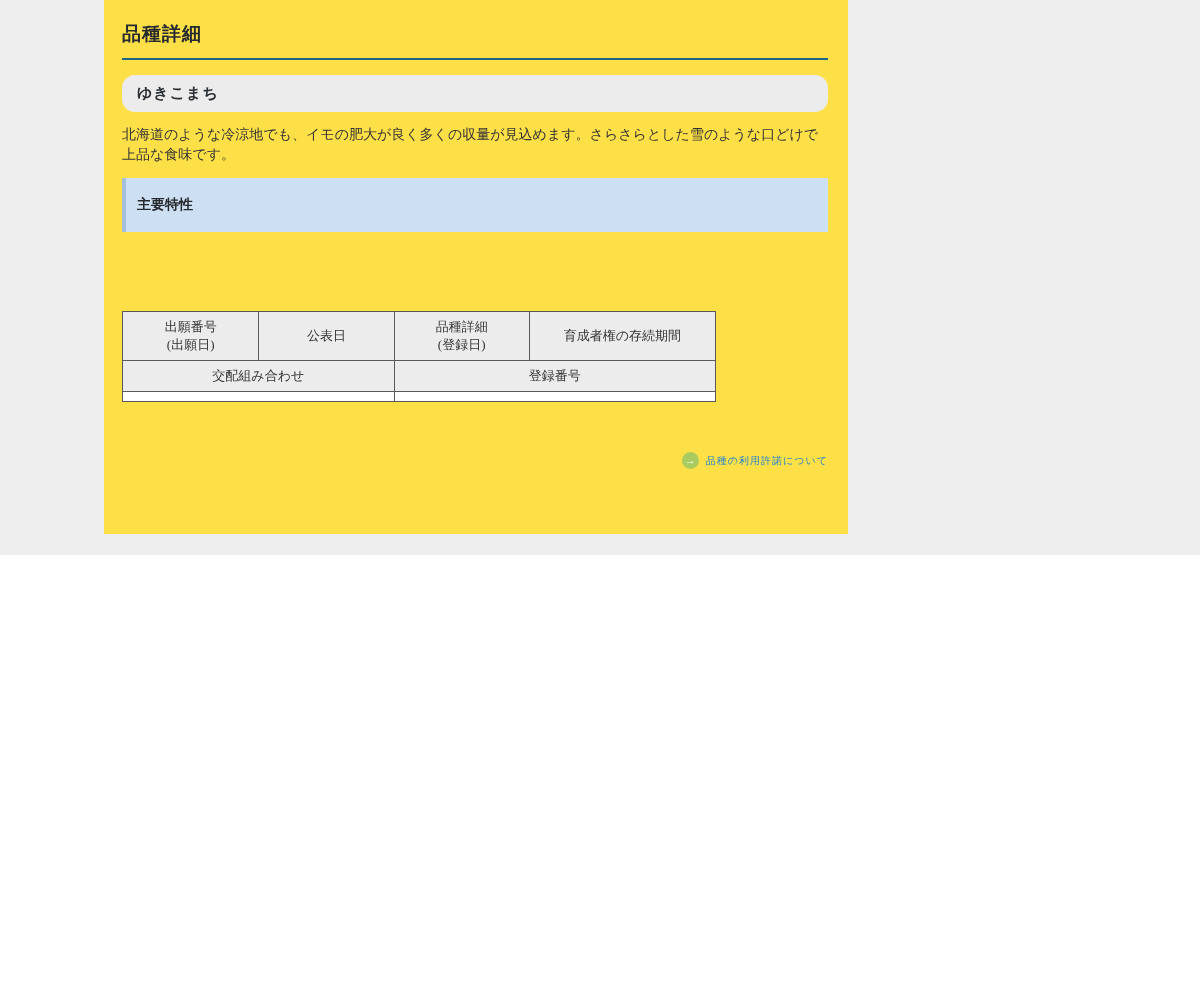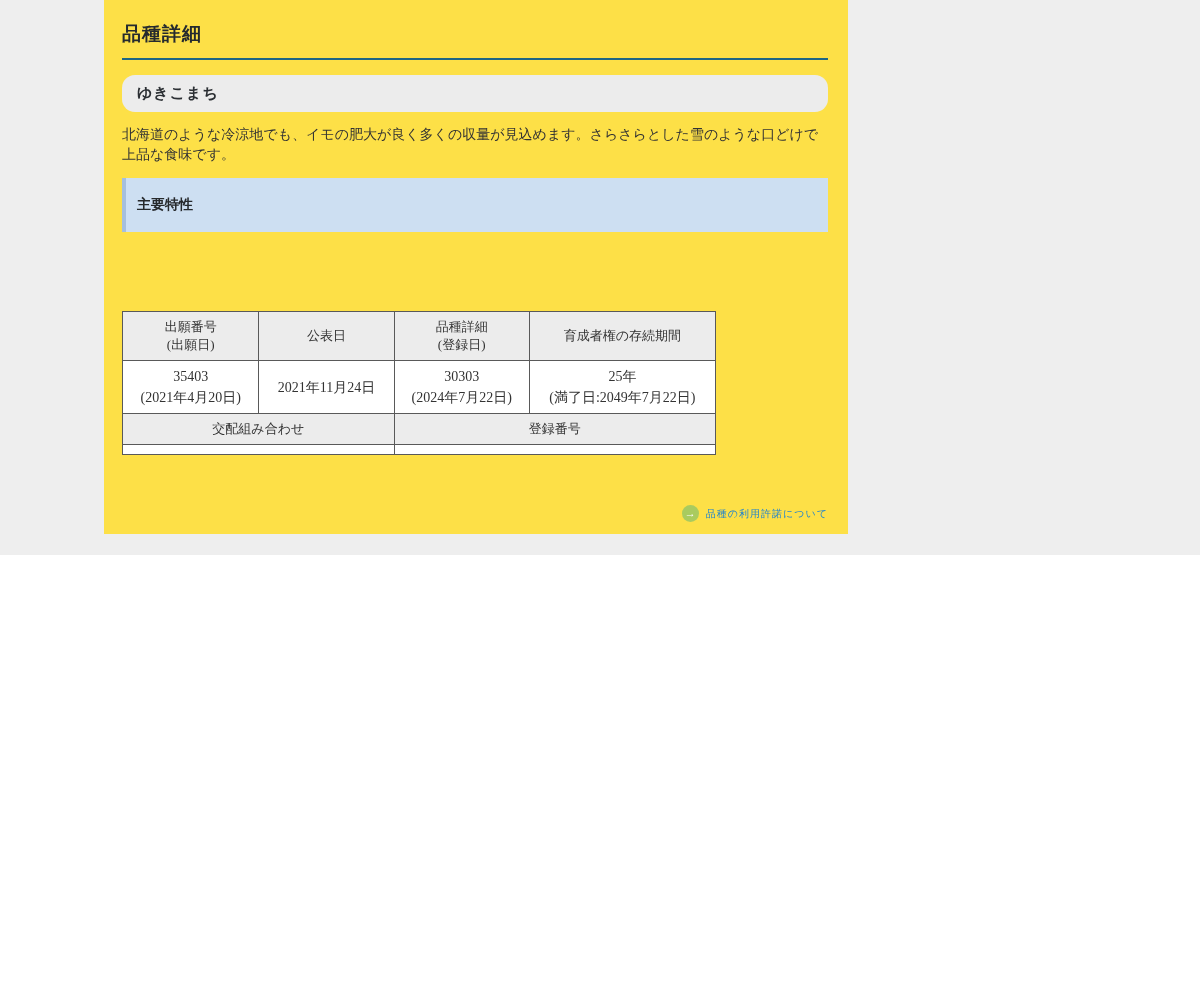--- a/index.html
+++ b/index.html
@@ -152,29 +152,20 @@
       <tbody>
         <tr>
           <th class="preline col-1">出願番号
 (出願日)</th>
           <th class="preline col-2">公表日</th>
           <th class="preline col-3">品種詳細
 (登録日)</th>
           <th class="preline col-4">育成者権の存続期間</th>
         </tr>
         <tr>
-          <td class="value-cell preline">35403
-(2021年4月20日)</td>
-          <td class="value-cell preline">2021年11月24日</td>
-          <td class="value-cell preline">30303
-(2024年7月22日)</td>
-          <td class="value-cell preline">25年
-(満了日:2049年7月22日)</td>
-        </tr>
-        <tr>
           <th colspan="2">交配組み合わせ</th>
           <th colspan="2">登録番号</th>
         </tr>
         <tr>
           <td colspan="2" class="empty-cell"></td>
           <td colspan="2" class="empty-cell"></td>
         </tr>
       </tbody>
     </table>
 

